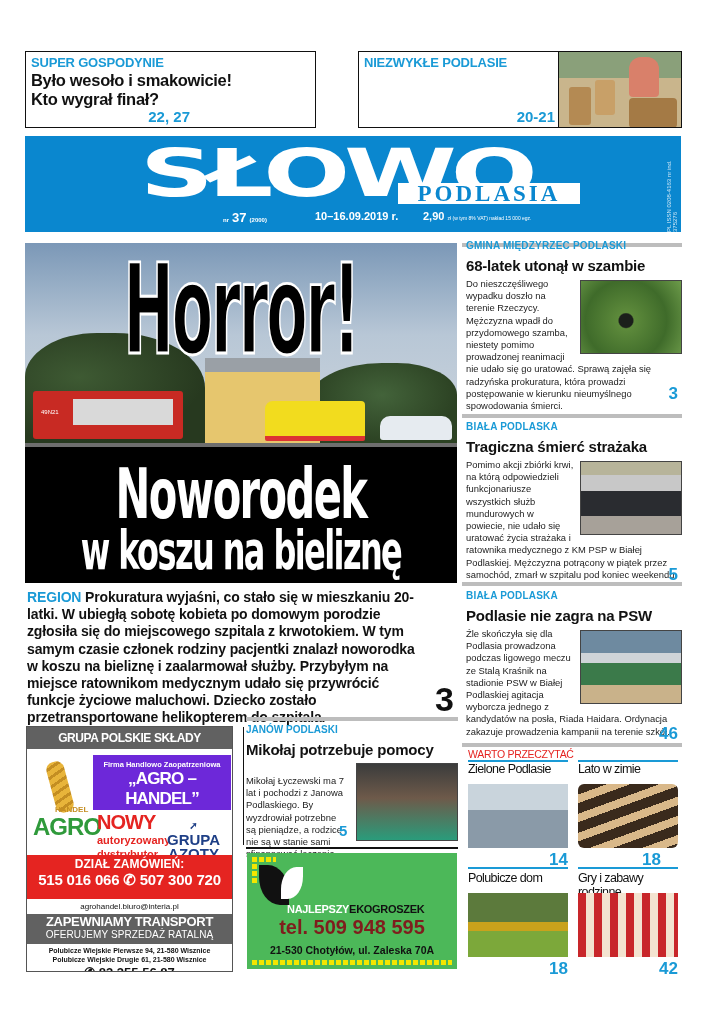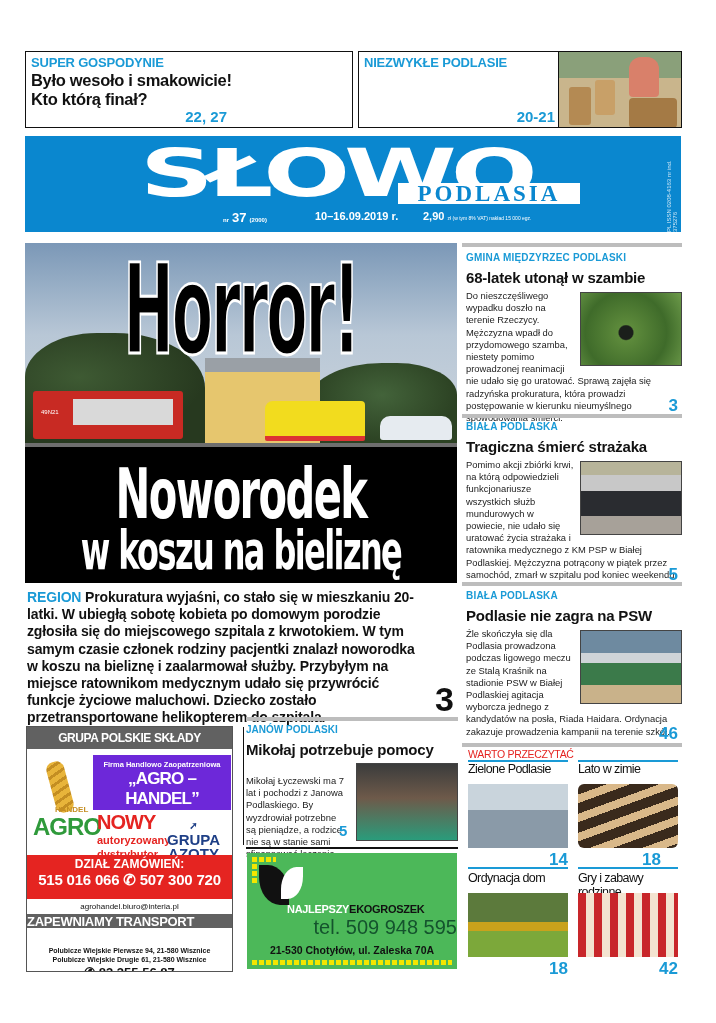--- a/index.html
+++ b/index.html
@@ -58,21 +58,21 @@
   .ad1 .redbox .s3 { font-size: 10px; font-weight: bold; text-align: right; padding-right: 6px; }
   .ad1 .nowy { position: absolute; left: 70px; top: 84px; color: #e52421; font-weight: bold; font-size: 20px; letter-spacing: -1px; }
   .ad1 .autoryz { position: absolute; left: 70px; top: 106px; color: #e52421; font-weight: bold; font-size: 11px; line-height: 14px; }
   .ad1 .agrologo { position: absolute; left: 6px; top: 86px; color: #2f9a3b; font-weight: bold; font-size: 24px; letter-spacing: -1px; }
   .ad1 .wheat { position: absolute; left: 24px; top: 34px; width: 18px; height: 52px; background: repeating-linear-gradient(160deg, #e8b43a 0 5px, #c48e22 5px 8px); border-radius: 8px; transform: rotate(-15deg); }
   .ad1 .azoty { position: absolute; left: 140px; top: 92px; color: #1e3f86; font-weight: bold; font-size: 15px; line-height: 14px; text-align: center; }
   .ad1 .redbar { position: absolute; left: 0; top: 128px; width: 100%; height: 44px; background: #e52421; color: #fff; text-align: center; font-weight: bold; }
   .ad1 .redbar .d1 { font-size: 12px; margin-top: 2px; }
   .ad1 .redbar .d2 { font-size: 15px; letter-spacing: -0.2px; }
   .ad1 .email { position: absolute; top: 175px; width: 100%; text-align: center; font-size: 8px; }
-  .ad1 .greybar { position: absolute; top: 187px; width: 100%; height: 14px; background: #616161; color: #fff; font-weight: bold; }
+  .ad1 .greybar { position: absolute; top: 187px; width: 100%; height: 30px; background: #616161; color: #fff; text-align: center; font-weight: bold; }
   .ad1 .greybar .g1 { font-size: 13px; letter-spacing: -0.3px; }
   .ad1 .greybar .g2 { font-size: 10px; font-weight: normal; letter-spacing: 0.1px; }
   .ad1 .addr { position: absolute; top: 219px; width: 100%; text-align: center; font-size: 7px; font-weight: bold; line-height: 9px; }
   .ad1 .phone { position: absolute; top: 238px; width: 100%; text-align: center; font-size: 13px; font-weight: bold; }
 
   
   .mid { position: absolute; left: 246px; top: 718px; width: 212px; }
   .mid .kick { font-weight: bold; font-size: 10px; color: #1a9ad6; margin-top: 6px; }
   .mid .ttl { font-weight: bold; font-size: 15px; margin-top: 6px; letter-spacing: -0.2px; }
   .mid .body { font-size: 9.4px; line-height: 12.2px; color: #222; width: 100px; margin-top: 17px; }
@@ -81,37 +81,37 @@
 
   
   .ad2 { position: absolute; left: 247px; top: 853px; width: 210px; height: 116px; background: #4cb859; overflow: hidden; }
   .ad2 .dots { position: absolute; left: 5px; bottom: 4px; right: 5px; height: 5px; background: repeating-linear-gradient(90deg, #f3e600 0 5px, transparent 5px 7px); }
   .ad2 .dotstop { position: absolute; left: 5px; top: 4px; width: 24px; height: 5px; background: repeating-linear-gradient(90deg, #f3e600 0 5px, transparent 5px 7px); }
   .ad2 .dotsv { position: absolute; left: 5px; top: 4px; width: 5px; height: 28px; background: repeating-linear-gradient(180deg, #f3e600 0 5px, transparent 5px 7px); }
   .ad2 .leaf1 { position: absolute; left: 12px; top: 12px; width: 30px; height: 40px; background: #111; border-radius: 0 70% 0 70%; }
   .ad2 .leaf2 { position: absolute; left: 34px; top: 14px; width: 22px; height: 32px; background: #fff; border-radius: 70% 0 70% 0; }
   .ad2 .brand { position: absolute; left: 40px; top: 50px; font-weight: bold; font-size: 11px; letter-spacing: -0.3px; }
   .ad2 .brand .w { color: #fff; } .ad2 .brand .b { color: #111; }
-  .ad2 .tel { position: absolute; left: 0; right: 0; top: 63px; text-align: right; color: #14532d; font-weight: normal; font-size: 20px; }
+  .ad2 .tel { position: absolute; left: 0; right: 0; top: 63px; text-align: center; color: #7f1d1d; font-weight: bold; font-size: 20px; }
   .ad2 .addr { position: absolute; left: 0; right: 0; top: 91px; text-align: center; font-weight: bold; font-size: 10.5px; }
 
   
   .wp { position: absolute; }
   .wp .lbl { font-size: 12.5px; letter-spacing: -0.6px; }
   .wp .img { position: absolute; top: 22px; width: 100px; height: 64px; }
   .wp .pg { position: absolute; right: 0; font-weight: bold; font-size: 17px; color: #1a9ad6; }
 </style>
 </head>
 <body>
 
-<div class="teaser" style="left:25px; width:328px;padding-left:36px;">
+<div class="teaser" style="left:25px; width:291px;padding-left:36px;">
   <div class="kick">SUPER GOSPODYNIE</div>
   <div class="title">
     <div>Było wesoło i smakowicie!</div>
-    <div>Kto którą finał?</div>
+    <div>Kto wygrał finał?</div>
   </div>
   <div class="pages" style="right:125px;">22, 27</div>
 </div>
 
 <div class="teaser" style="left:358px; width:323px;">
   <div class="kick">NIEZWYKŁE PODLASIE</div>
   <div class="pages" style="right:125px;">20-21</div>
   <div class="photo" style="left:199px; width:124px; background:linear-gradient(#8aa07a 0 35%, #c9b58c 35% 100%);">
     <div style="position:absolute; left:70px; top:5px; width:30px; height:40px; background:#d9806a; border-radius:12px 12px 4px 4px;"></div>
     <div style="position:absolute; left:10px; top:35px; width:22px; height:38px; background:#b48a53; border-radius:3px;"></div>
@@ -156,21 +156,21 @@
   </div>
 </div>
 
 <div class="lead">
   <span class="rg">REGION</span>
   <span>Prokuratura wyjaśni, co stało się w mieszkaniu 20-latki. W ubiegłą sobotę kobieta po domowym porodzie zgłosiła się do miejscowego szpitala z krwotokiem. W tym samym czasie członek rodziny pacjentki znalazł noworodka w koszu na bieliznę i zaalarmował służby. Przybyłym na miejsce ratownikom medycznym udało się przywrócić funkcje życiowe maluchowi. Dziecko zostało przetransportowane helikopterem do szpitala.</span>
 </div>
 <div class="lead-page">3</div>
 
 <div class="rule" style="left:462px; top:243px; width:220px;"></div>
-<div class="rcol" style="top:252px; width:216px; height:160px;">
+<div class="rcol" style="top:240px; width:216px; height:160px;">
   <div class="kick">GMINA MIĘDZYRZEC PODLASKI</div>
   <div class="ttl">68-latek utonął w szambie</div>
   <div class="body">
     <div class="pic" style="background:radial-gradient(circle at 45% 55%, #1b1f1b 0 10%, #5d8a3b 12%, #3f6b2a 60%, #6d9b4a 100%);"></div>
     <span>Do nieszczęśliwego wypadku doszło na terenie Rzeczycy. Mężczyzna wpadł do przydomowego szamba, niestety pomimo prowadzonej reanimacji nie udało się go uratować. Sprawą zajęła się radzyńska prokuratura, która prowadzi postępowanie w kierunku nieumyślnego spowodowania śmierci.</span>
   </div>
   <div class="pg" style="top:144px;">3</div>
 </div>
 
 <div class="rule" style="left:462px; top:414px; width:220px;"></div>
@@ -269,21 +269,21 @@
 </div>
 <div class="wp" style="left:578px; top:762px; width:83px; height:102px;">
   <div class="lbl">Lato w zimie</div>
   <div class="img" style="background:repeating-linear-gradient(160deg, #3a2a1c 0 10px, #d9b889 10px 18px); border-radius:6px;"></div>
   <div class="pg" style="top:88px;">18</div>
 </div>
 <div style="position:absolute; left:468px; top:867px; width:100px; height:1.5px; background:#1a9ad6;"></div>
 <div style="position:absolute; left:578px; top:867px; width:100px; height:1.5px; background:#1a9ad6;"></div>
 
 <div class="wp" style="left:468px; top:871px; width:100px; height:102px;">
-  <div class="lbl">Ordynacja dom</div>
+  <div class="lbl">Polubicze dom</div>
   <div class="img" style="background:linear-gradient(#5c7a3c 0 45%, #c9a21c 45% 60%, #7ca83a 60%);"></div>
   <div class="pg" style="top:88px;">18</div>
 </div>
 <div class="wp" style="left:578px; top:871px; width:100px; height:102px;">
   <div class="lbl">Gry i zabawy rodzinne</div>
   <div class="img" style="background:repeating-linear-gradient(90deg, #c8262a 0 8px, #f3e3d0 8px 16px);"></div>
   <div class="pg" style="top:88px;">42</div>
 </div>
 
 </body></html>

